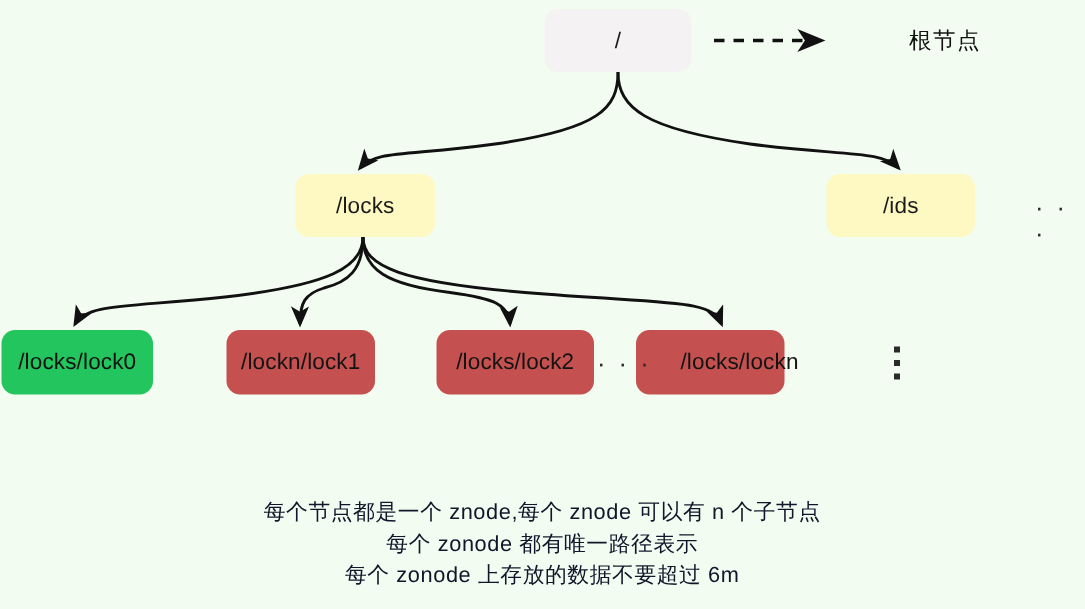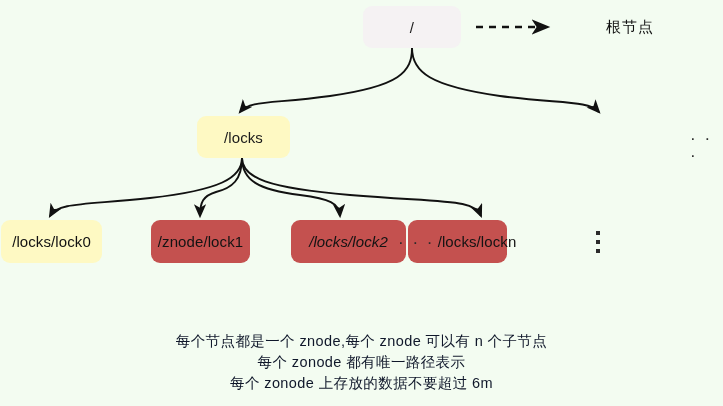--- a/index.html
+++ b/index.html
@@ -41,21 +41,21 @@
     background: #f5f2f3;
     color: #1a1a1a;
     font-size: 15px;
   }
   .node-blue {
     background: #fef9c3;
     color: #1a1a1a;
     font-size: 15px;
   }
   .node-teal {
-    background: #fef9c3;
+    background: #22c55e;
     color: #111111;
     font-size: 15px;
   }
   .node-red {
     background: #c4514f;
     color: #131313;
     font-size: 15px;
   }
   .ellipsis-h {
     position: absolute;
@@ -129,34 +129,37 @@
   </svg>
 
   <div class="node node-root" style="left:363px; top:6px; width:98px; height:42px;">
     <span>/</span>
   </div>
 
   <div class="node node-blue" style="left:197px; top:116px; width:93px; height:42px;">
     <span>/locks</span>
   </div>
 
+  <div class="node node-blue" style="left:551px; top:116px; width:99px; height:42px;">
+    <span>/ids</span>
+  </div>
 
   <div class="node node-teal" style="left:1px; top:220px; width:101px; height:43px;">
     <span>/locks/lock0</span>
   </div>
 
   <div class="node node-red" style="left:151px; top:220px; width:99px; height:43px;">
-    <span>/znode/lock1</span>
+    <span>/lockn/lock1</span>
   </div>
 
-  <div class="node node-red" style="left:291px; top:220px; width:115px; height:43px;font-style:italic;">
+  <div class="node node-red" style="left:291px; top:220px; width:105px; height:43px;">
     <span>/locks/lock2</span>
   </div>
 
-  <div class="node node-red" style="left:408px; top:220px; width:99px; height:43px;padding-left:39px;">
+  <div class="node node-red" style="left:424px; top:220px; width:99px; height:43px;padding-left:39px;">
     <span>/locks/lockn</span>
   </div>
 
   <div class="ellipsis-h" style="left:398px; top:234px;">· · ·</div>
 
   <div class="ellipsis-h" style="left:690px; top:130px;">· · ·</div>
 
   <div class="ellipsis-v" style="left:596px; top:231px;">
     <i></i>
     <i></i>

